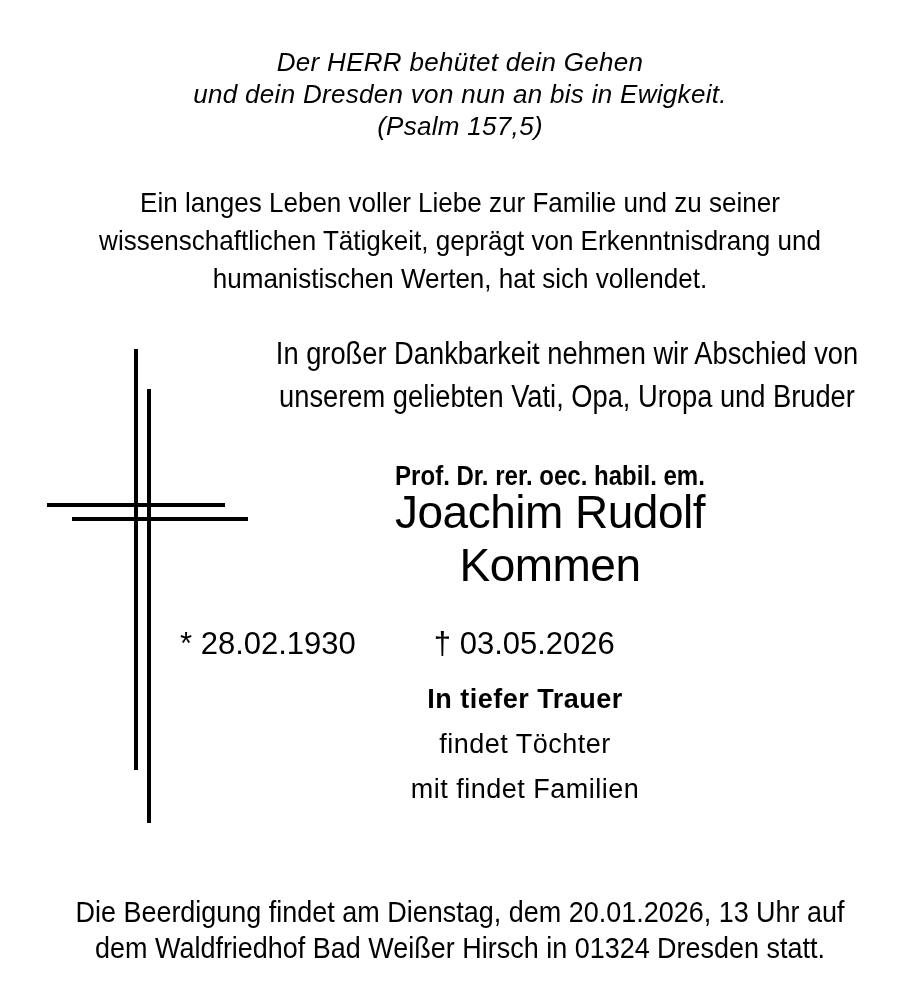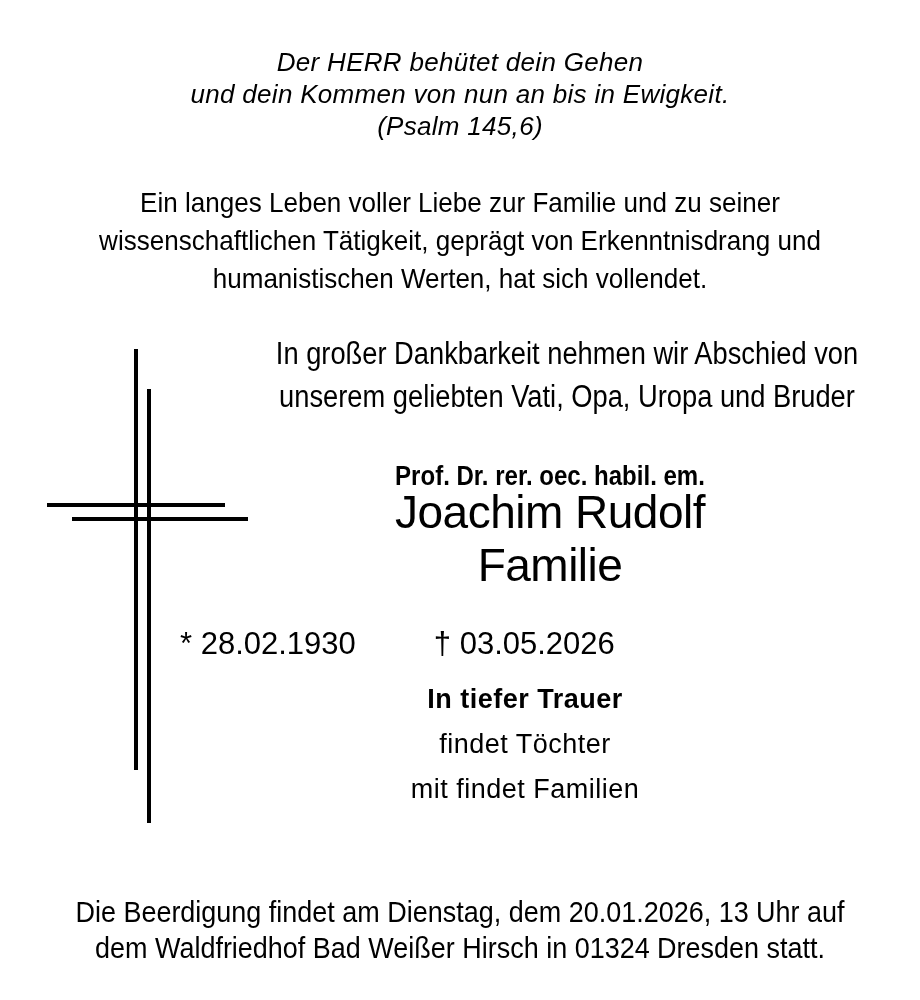--- a/index.html
+++ b/index.html
@@ -76,22 +76,22 @@
   .cross-h1 { left: 47px;  top: 503px; width: 178px; height: 4px; }
   .cross-h2 { left: 72px;  top: 517px; width: 176px; height: 4px; }
 </style>
 </head>
 <body>
 
 <div class="page">
 
   <div class="block scripture">
     <div>Der HERR behütet dein Gehen</div>
-    <div>und dein Kommen von nun an bis in Ewigkeit.</div>
-    <div>(Psalm 145,6)</div>
+    <div>und dein Dresden von nun an bis in Ewigkeit.</div>
+    <div>(Psalm 157,5)</div>
   </div>
 
   <div class="block intro">
     <div>Ein langes Leben voller Liebe zur Familie und zu seiner</div>
     <div>wissenschaftlichen Tätigkeit, geprägt von Erkenntnisdrang und</div>
     <div>humanistischen Werten, hat sich vollendet.</div>
   </div>
 
   <div>
     <div class="cross-bar cross-v1"></div>
@@ -102,21 +102,21 @@
 
   <div class="block farewell">
     <div>In großer Dankbarkeit nehmen wir Abschied von</div>
     <div>unserem geliebten Vati, Opa, Uropa und Bruder</div>
   </div>
 
   <div class="block deceased-title">Prof. Dr. rer. oec. habil. em.</div>
 
   <div class="block deceased-name">
     <div>Joachim Rudolf</div>
-    <div>Familie</div>
+    <div>Kommen</div>
   </div>
 
   <div class="block dates">
     <span>* 28.02.1930</span>
     <span>† 03.05.2026</span>
   </div>
 
   <div class="block mourning">
     <div class="heading">In tiefer Trauer</div>
     <div>findet Töchter</div>

